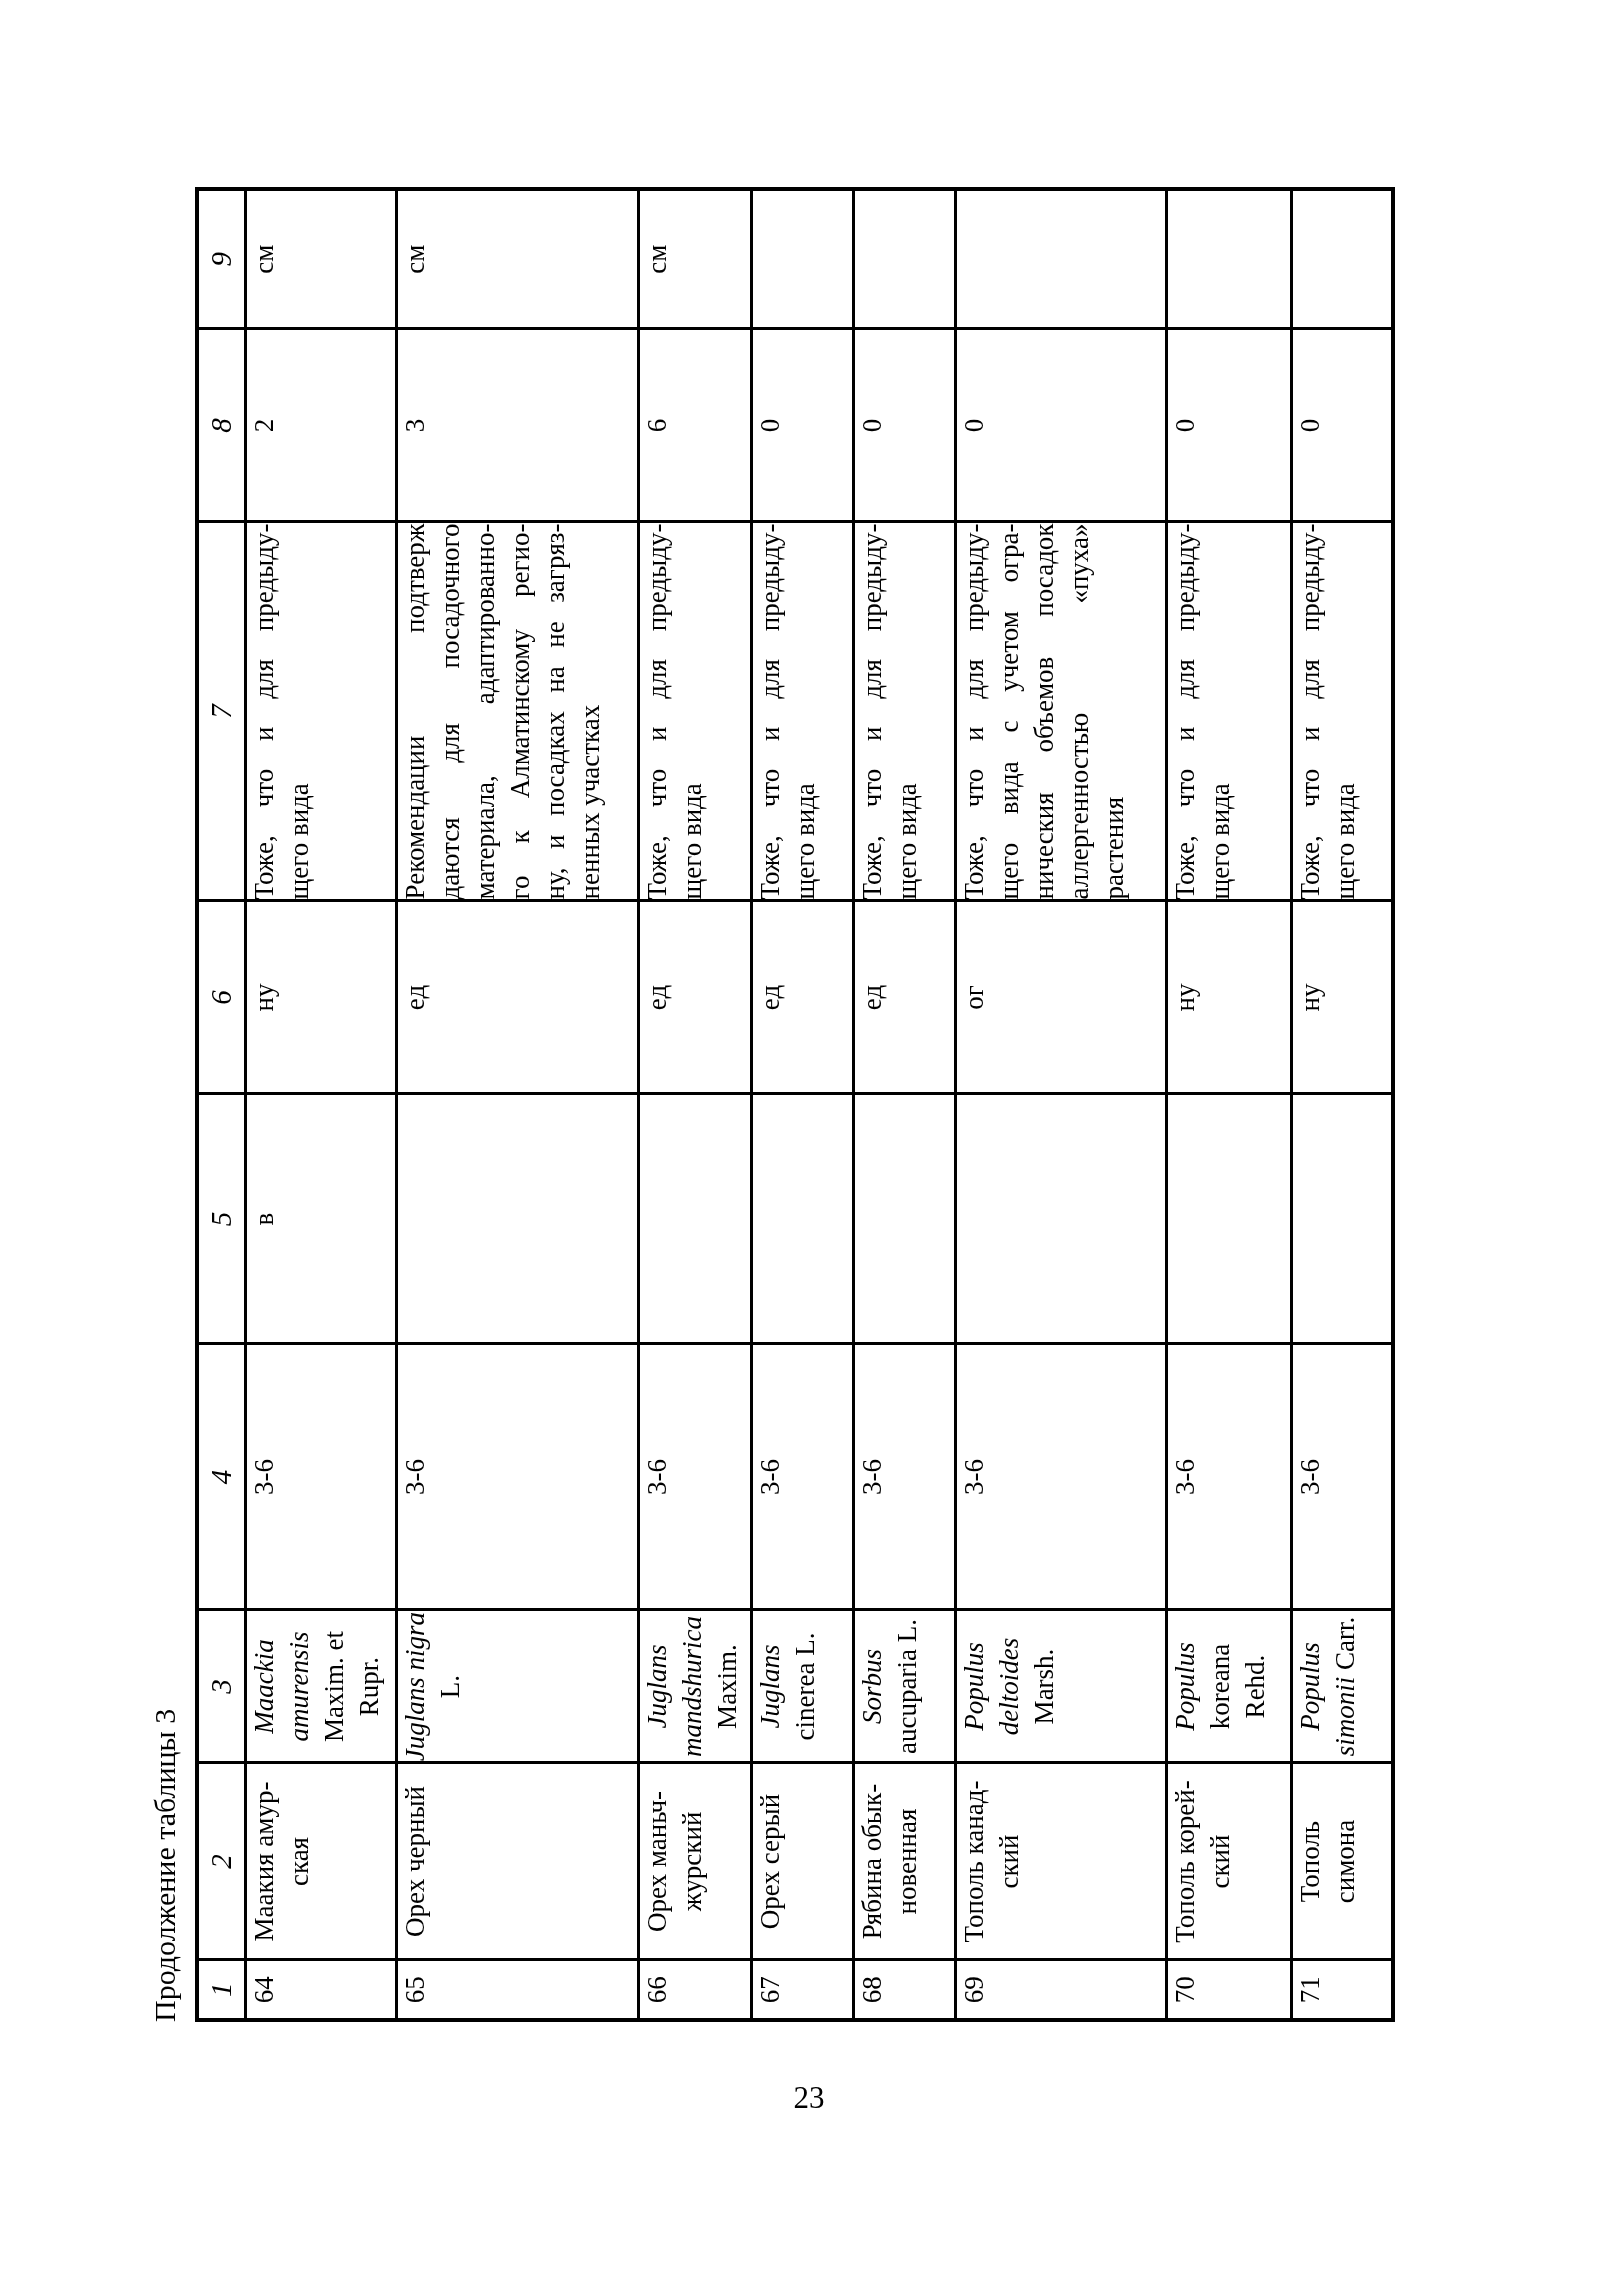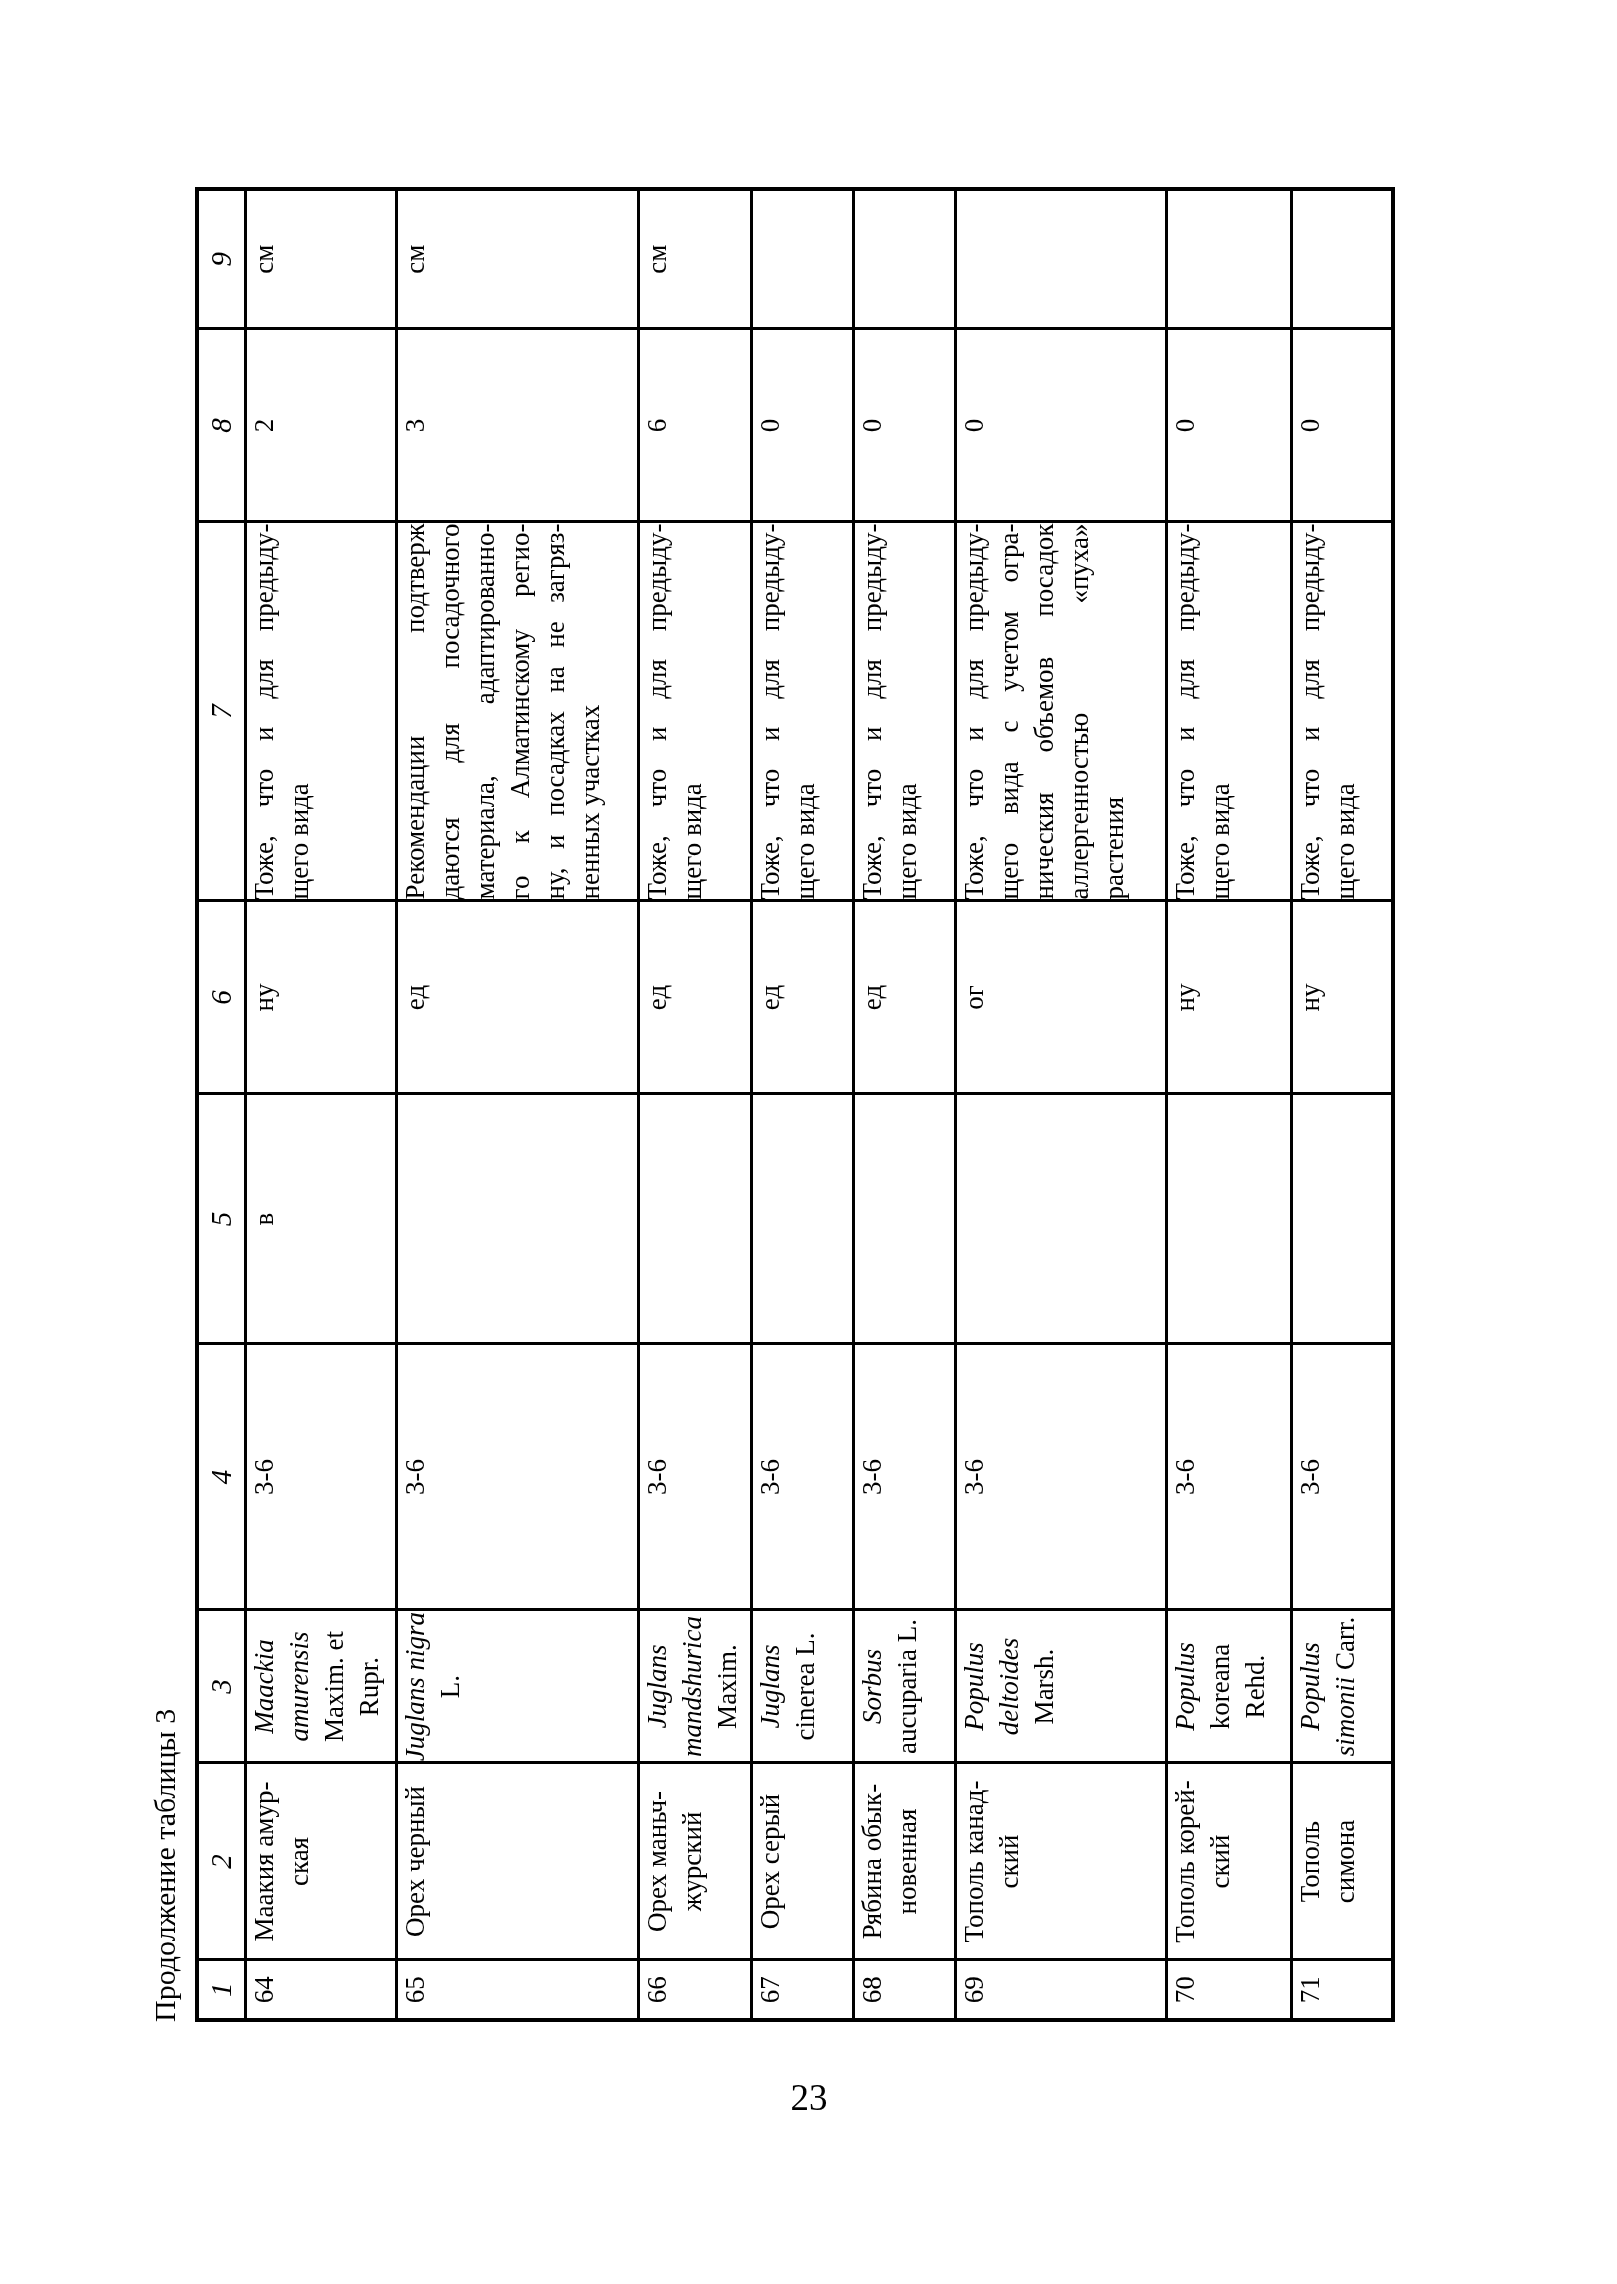--- a/index.html
+++ b/index.html
@@ -46,21 +46,21 @@
   td.c1{vertical-align:middle;text-align:center;}
   td.c2{text-align:center;padding-top:13px;}
   td.c2 .ln{text-align:center;}
   td.c3{text-align:center;padding-top:4.8px;font-size:26px;}
   td.cv{text-align:center;padding-top:14.5px;}
   td.c7{padding:8px 11.3px 0 11.3px;}
   td.c7 .jline{display:flex;justify-content:space-between;}
   td.c7 .lline{text-align:left;}
   .page-number{
     position:absolute;left:0;top:2080px;width:100%;
-    text-align:center;font-size:37px;line-height:35px;
+    text-align:center;font-size:31px;line-height:35px;
   }
 </style>
 </head>
 <body>
 
 <div class="page">
   <div class="rot-wrap">
     <div class="natural">
       <div class="caption">Продолжение таблицы 3</div>
       <table class="spec">

